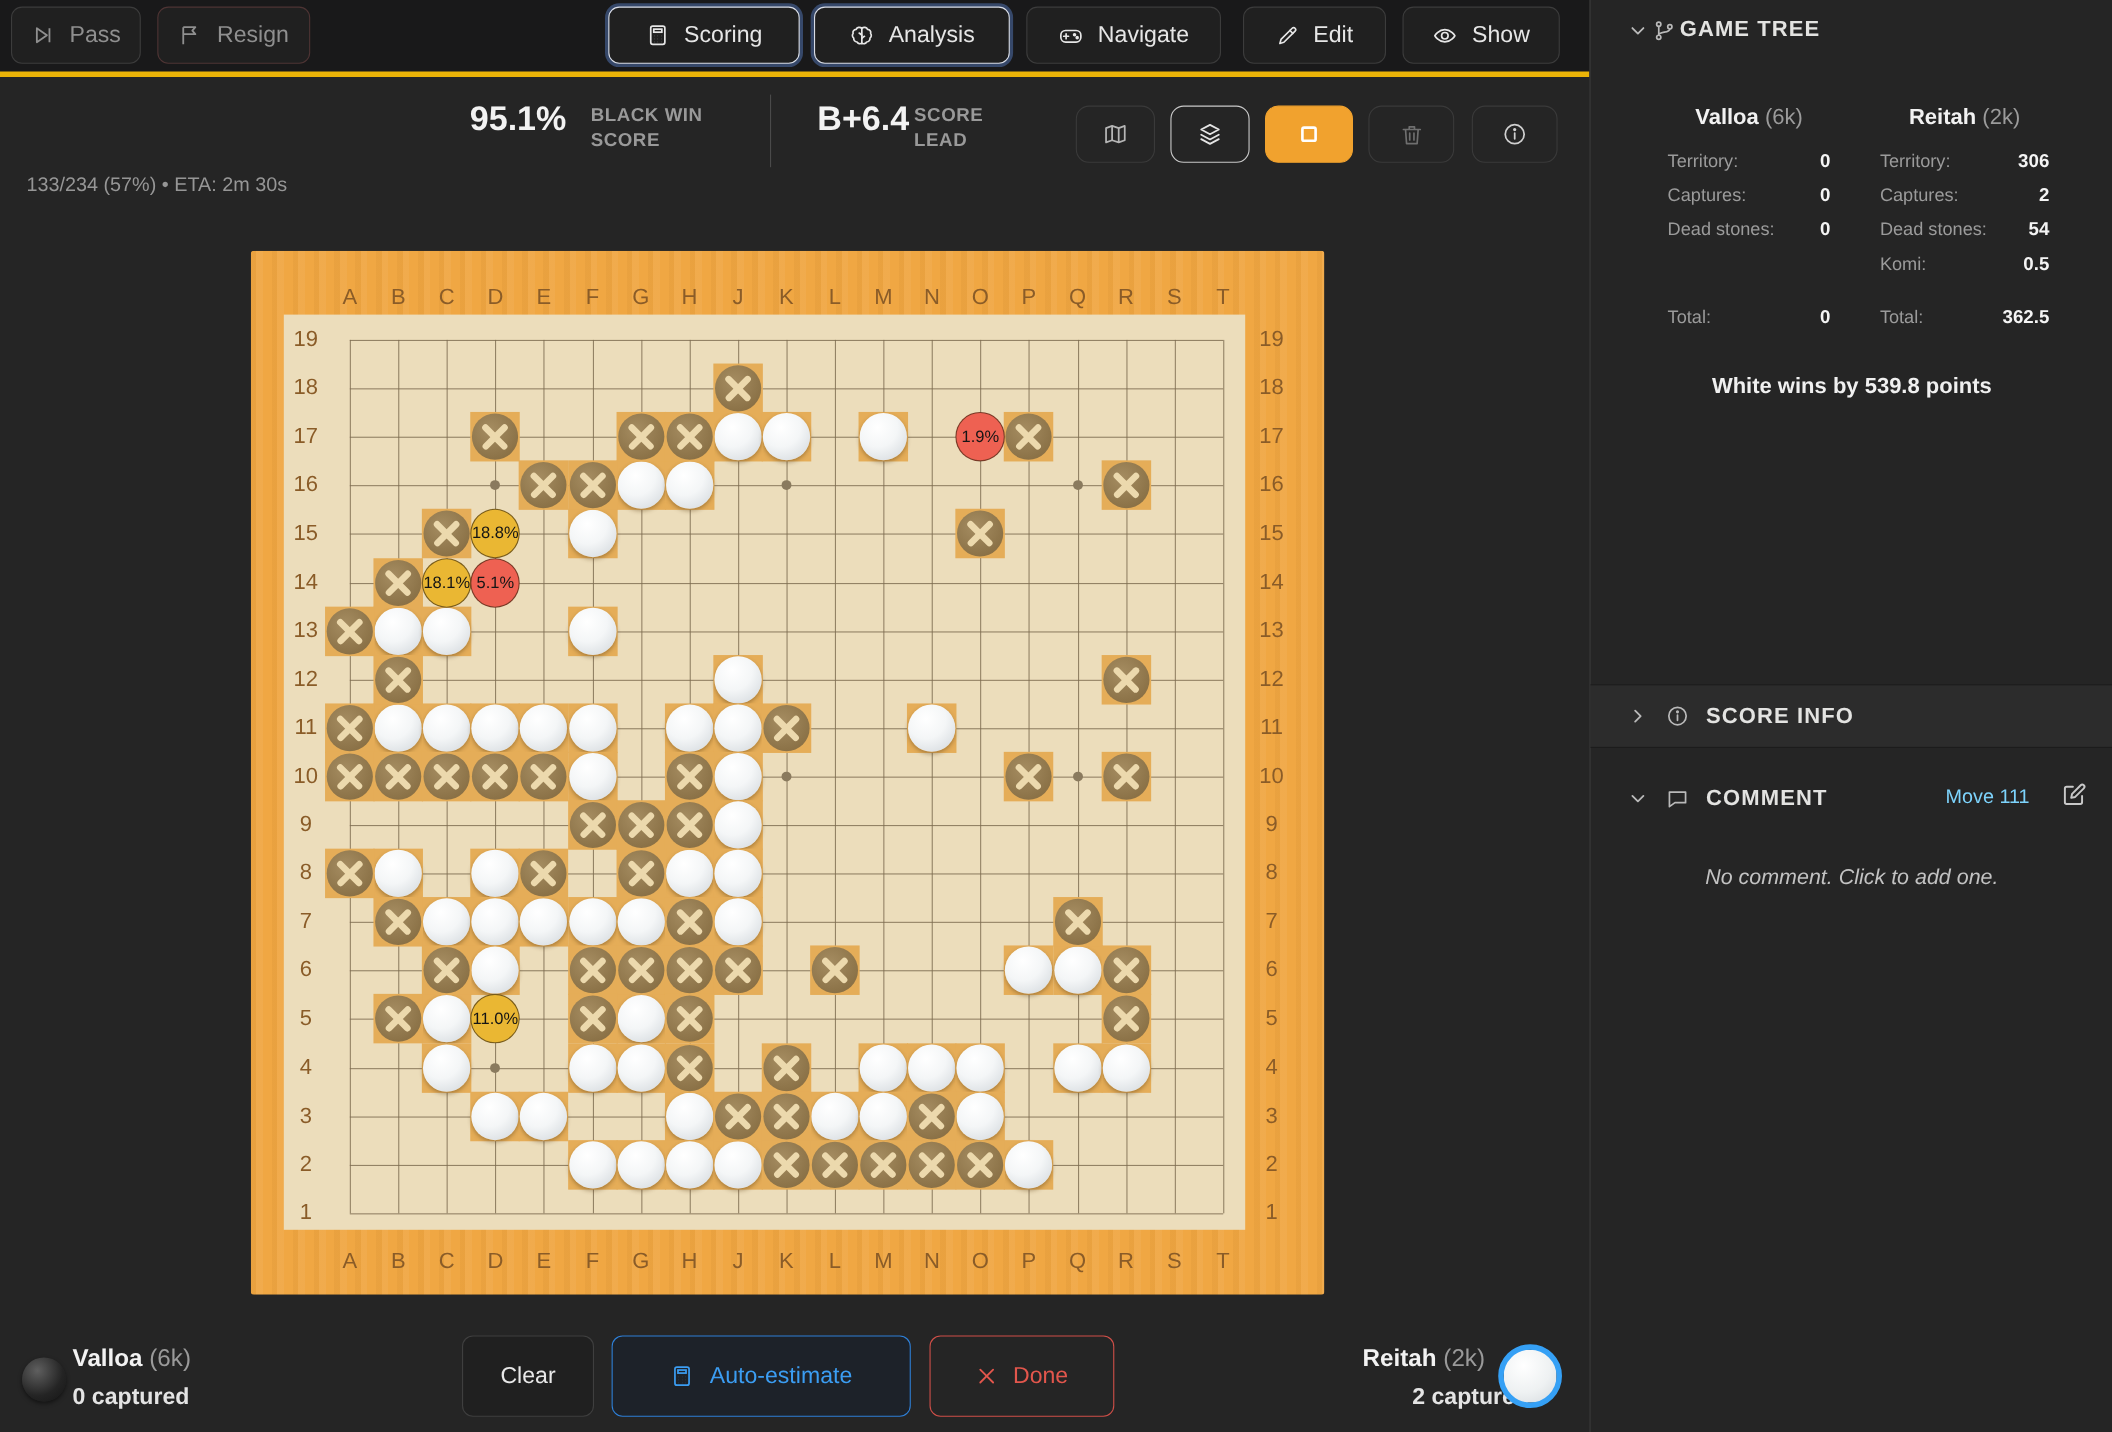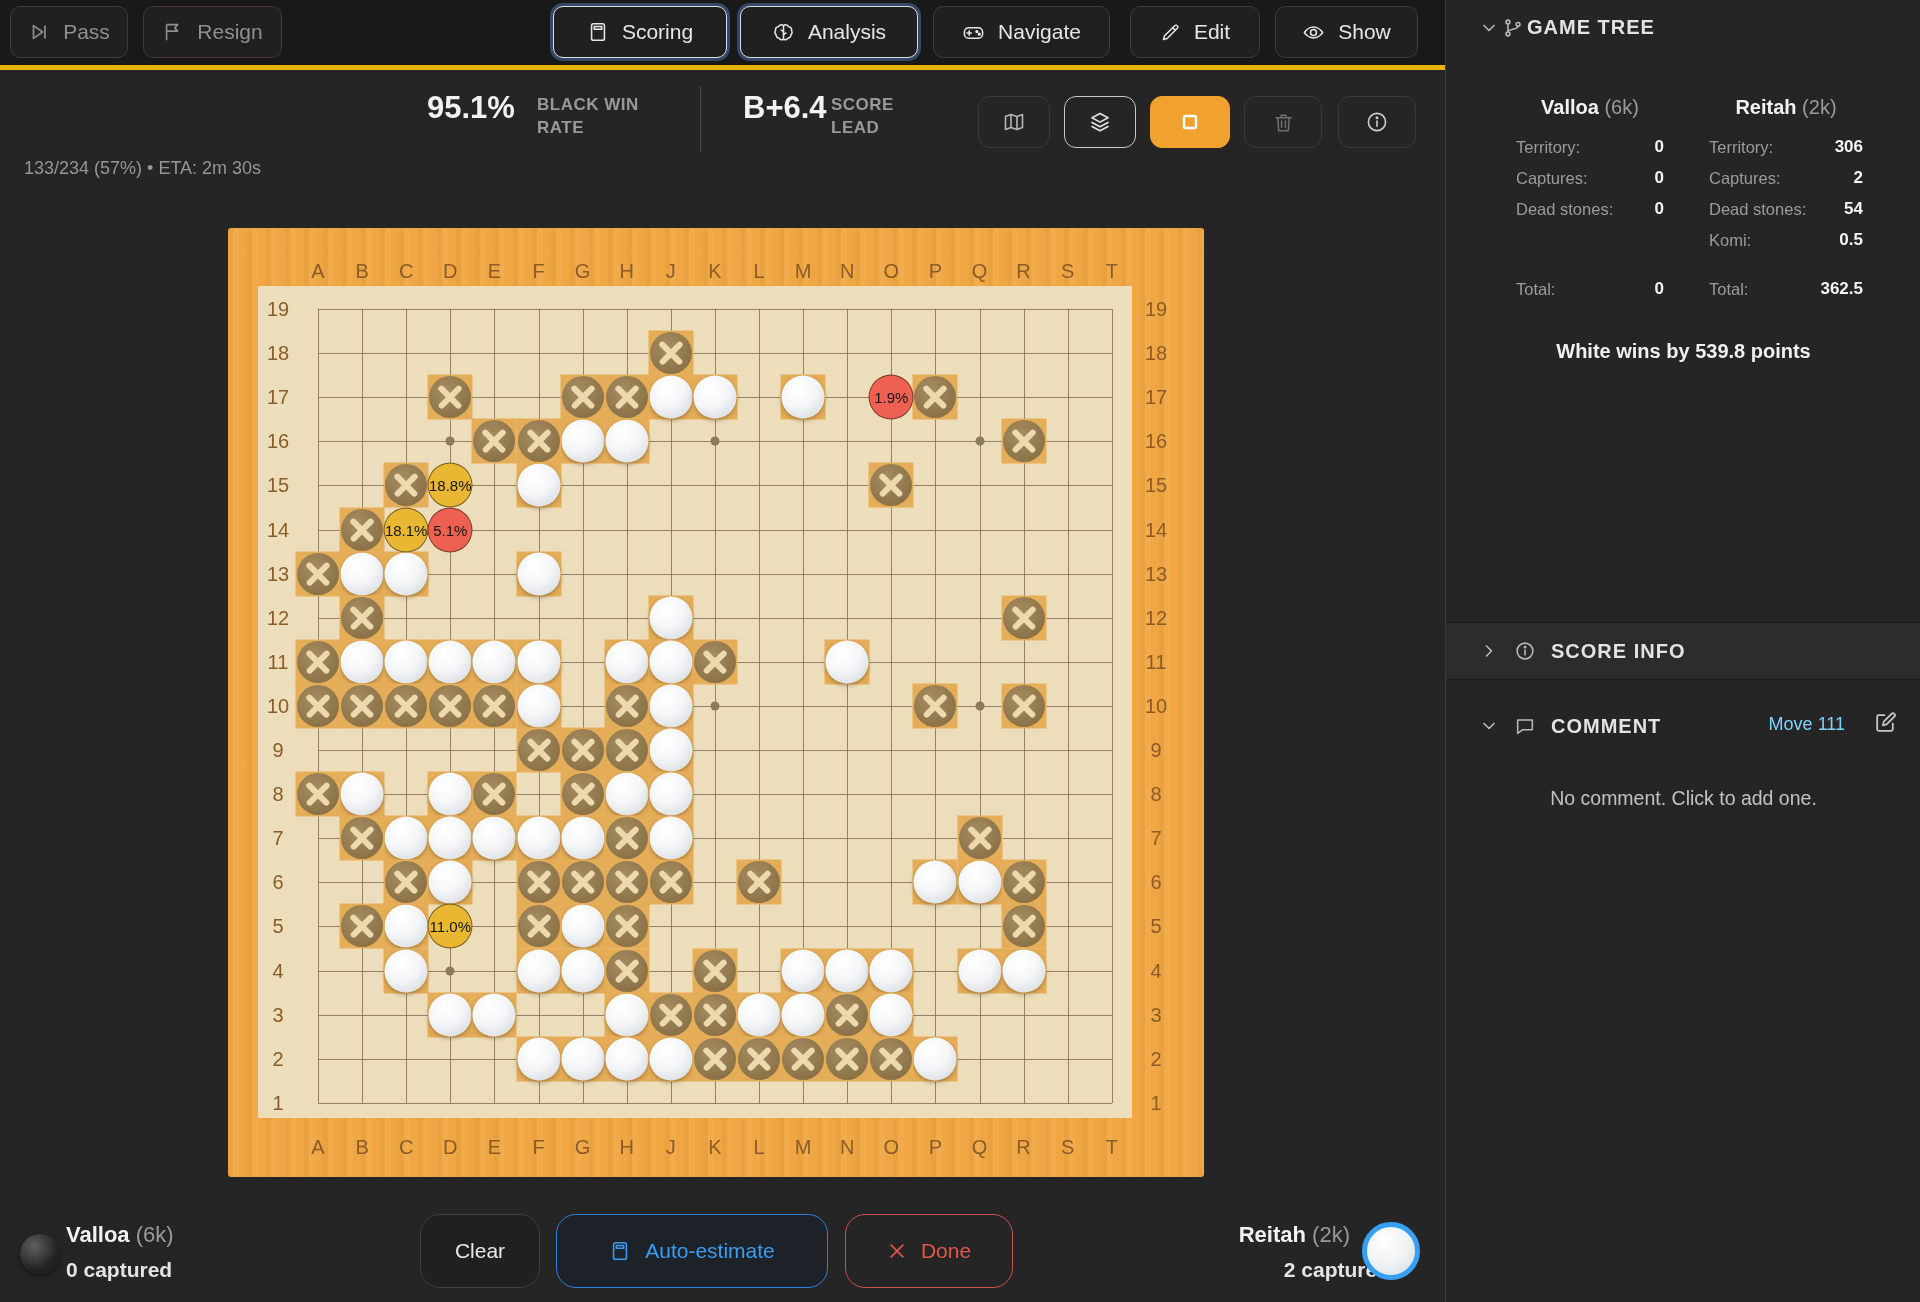--- a/index.html
+++ b/index.html
@@ -45,21 +45,21 @@
           background:#ecd9ad;border-radius:3px;}
   .dstone::before{transform:translate(-50%,-50%) rotate(45deg);}
   .dstone::after{transform:translate(-50%,-50%) rotate(-45deg);}
   .sugg{width:45px;height:45px;border-radius:50%;transform:translate(-50%,-50%);display:flex;
         align-items:center;justify-content:center;font-size:15px;color:#151515;
         border:1.5px solid rgba(45,32,10,.6);box-sizing:border-box;white-space:nowrap;}
   .sugg.yellow{background:#eab733;}
   .sugg.red{background:#ee6152;}
   
   .fbtn{position:absolute;top:1214px;height:74px;display:flex;align-items:center;justify-content:center;
-        gap:14px;border-radius:20px;border:1px solid #3f3f3f;background:#202020;font-size:21px;
+        gap:14px;border-radius:10px;border:1px solid #3f3f3f;background:#202020;font-size:21px;
         box-sizing:border-box;cursor:pointer;}
   .fbtn.blue{border:1.5px solid #2e7fd6;color:#3b9df2;background:#1d2229;}
   .fbtn.red{border:1.5px solid #cf4f48;color:#e2564c;background:transparent;}
   .pname{position:absolute;font-size:22px;font-weight:bold;color:#f2f2f2;white-space:nowrap;}
   .pname .rank{font-weight:normal;color:#9a9a9a;}
   .pcap{position:absolute;font-size:21px;font-weight:bold;color:#e4e4e4;white-space:nowrap;}
   .avatar-b{position:absolute;left:20px;top:1234px;width:40px;height:40px;border-radius:50%;
             background:radial-gradient(circle at 35% 30%,#5f5f5f,#242424 60%,#151515);box-shadow:0 2px 4px rgba(0,0,0,.5);}
   .avatar-w{position:absolute;left:1362px;top:1222px;width:58px;height:58px;border-radius:50%;
             border:5px solid #35a0f5;box-sizing:border-box;
@@ -74,21 +74,21 @@
   .slbl{position:absolute;font-size:16.5px;color:#9b9b9b;white-space:nowrap;}
   .sval{position:absolute;font-size:17px;font-weight:bold;color:#f4f4f4;text-align:right;}
   .result{position:absolute;left:0;top:340px;width:475px;text-align:center;font-size:20px;font-weight:bold;color:#f0f0f0;}
   .band{position:absolute;left:0;top:622px;width:475px;height:58px;background:#2c2c2c;
         border-top:1px solid #1c1c1c;border-bottom:1px solid #1c1c1c;box-sizing:border-box;
         display:flex;align-items:center;gap:15px;padding-left:33px;cursor:pointer;}
   .cmt-head{position:absolute;left:0;top:706px;width:475px;height:40px;display:flex;align-items:center;
             gap:15px;padding-left:33px;box-sizing:border-box;}
   .cmt-move{position:absolute;right:75px;top:714px;font-size:18px;color:#7dd3fc;}
   .cmt-edit{position:absolute;right:22px;top:710px;color:#c8c8c8;cursor:pointer;}
-  .cmt-empty{position:absolute;left:40px;top:782px;width:395px;text-align:center;
+  .cmt-empty{position:absolute;left:40px;top:782px;width:395px;text-align:center;font-style:italic;
              font-size:19.5px;color:#c2c2c2;line-height:1.65;}
   .icon{color:#b9b9b9;}
 </style>
 </head>
 <body>
 
 <div class="app">
 
   <div class="toolbar">
     <div class="btn dim" style="left:10px;width:118px;">
@@ -164,21 +164,21 @@
         <svg width="23" height="23" viewBox="0 0 24 24" fill="none" stroke="currentColor" stroke-width="1.6" stroke-linecap="round" stroke-linejoin="round">
             <path d="M2.5 12S6 6.2 12 6.2 21.5 12 21.5 12 18 17.8 12 17.8 2.5 12 2.5 12z"></path>
             <circle cx="12" cy="12" r="3.1"></circle>
           </svg>
       </span>
       <span>Show</span>
     </div>
   </div>
 
   <div class="statval" style="left:427px;top:90px;">95.1%</div>
-  <div class="statlbl" style="left:537px;top:94px;width:118px;">BLACK WIN RATE</div>
+  <div class="statlbl" style="left:537px;top:94px;width:118px;">BLACK WIN SCORE</div>
   <div class="vdiv" style="left:700px;top:86px;height:66px;"></div>
   <div class="statval" style="left:743px;top:90px;">B+6.4</div>
   <div class="statlbl" style="left:831px;top:94px;width:92px;">SCORE LEAD</div>
 
   <div class="mini" style="left:978px;width:72px;">
     <span class="icon" style="color:#b5b5b5;">
       <svg width="24" height="24" viewBox="0 0 24 24" fill="none" stroke="currentColor" stroke-width="1.6" stroke-linejoin="round">
           <path d="M3.5 6.5l5.5-2 6 2 5.5-2v13l-5.5 2-6-2-5.5 2v-13z"></path>
           <path d="M9 4.5v13M15 6.5v13"></path>
         </svg>

